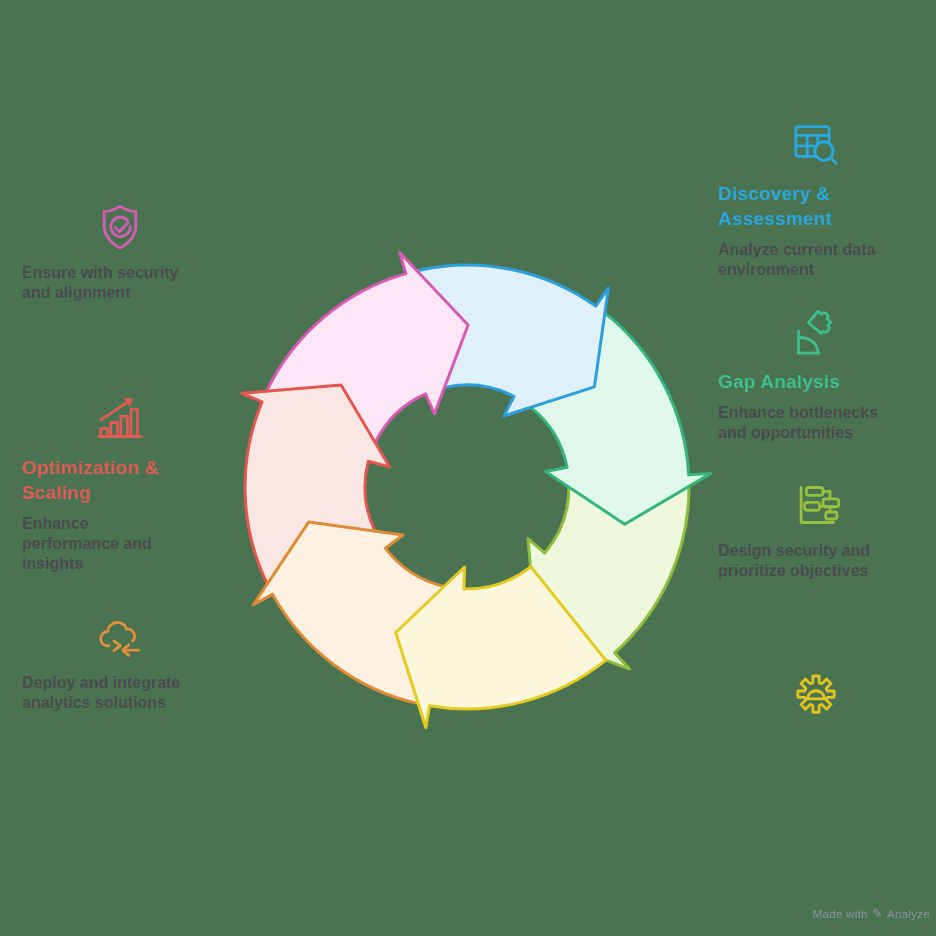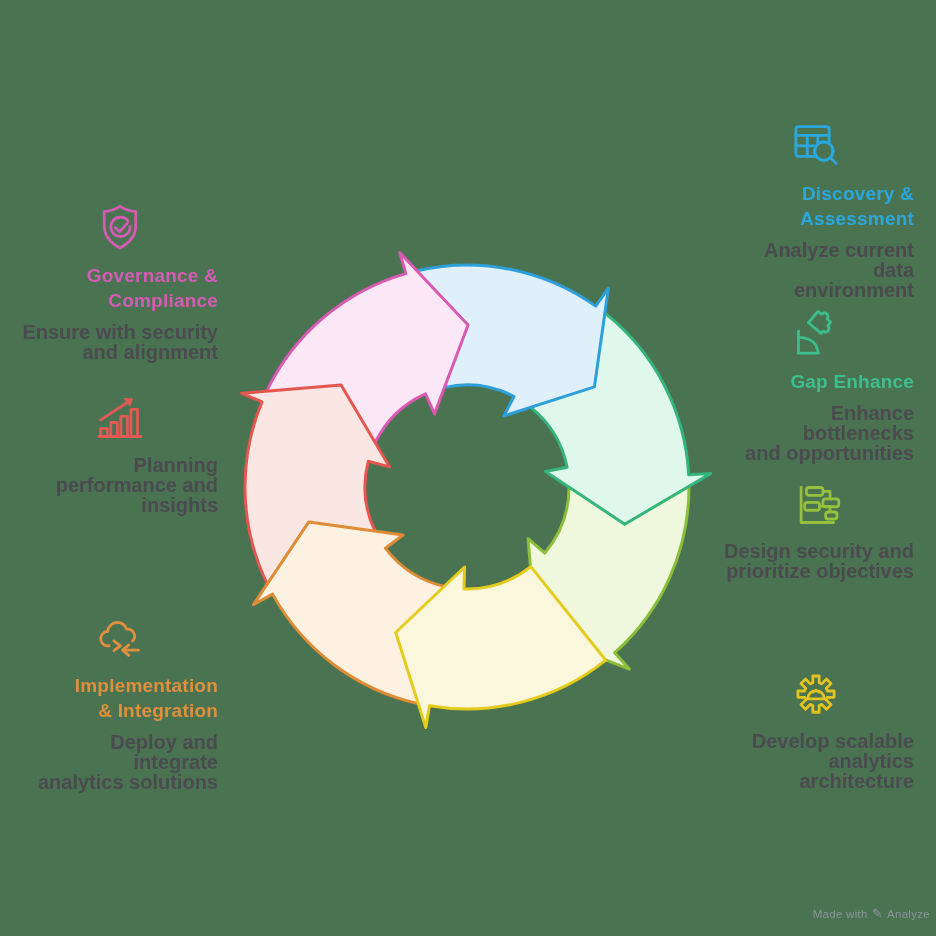--- a/index.html
+++ b/index.html
@@ -2,32 +2,32 @@
 <html><head>
 <meta charset="utf-8">
 <style>
   html,body{margin:0;padding:0;}
   body{
     width:936px;height:936px;position:relative;overflow:hidden;
     background:#4A7352;
     font-family:"Liberation Sans", sans-serif;
   }
   #cycle-svg{position:absolute;left:0;top:0;width:936px;height:936px;}
-  .stage{position:absolute;width:196px;text-align:right;}
+  .stage{position:absolute;width:196px;text-align:left;}
   .stage-icon{height:58px;display:flex;align-items:center;justify-content:center;margin-bottom:7px;color:var(--accent);}
   .stage-icon svg{width:56px;height:56px;}
   .stage-icon svg *{stroke:currentColor;fill:none;stroke-width:3.2;stroke-linecap:round;stroke-linejoin:round;}
   .stage-icon svg .bg-fill{fill:#4A7352;}
   .stage-icon svg .accent-fill{fill:currentColor;stroke:none;}
   .stage-title{
     margin:0 0 9px 0;font-size:19px;line-height:25px;font-weight:bold;
     color:var(--accent);white-space:pre-line;letter-spacing:.2px;
   }
   .stage-sub{
-    margin:0;font-size:20px;line-height:20px;font-weight:bold;
+    margin:0;font-size:16px;line-height:20px;font-weight:bold;
     color:#4B4B4F;white-space:pre-line;
   }
   .footer{
     position:absolute;right:6px;bottom:16px;font-size:11.5px;letter-spacing:.3px;
     color:#8B949C;display:flex;align-items:center;gap:4px;font-weight:normal;
   }
   .footer .pen{font-size:13px;line-height:1;}
 </style>
 </head>
 <body>
@@ -64,21 +64,21 @@
 <div class="stage" style="top: 304px; left: 718px; --accent: #3EBD8D;">
   <div class="stage-icon">
     <svg viewBox="0 0 64 64">
       <g transform="translate(40 16) rotate(40)">
         <path d="M-10 -3 h5.2 a4.2 4.2 0 1 1 8.4 0 H9 v5.2 a4.2 4.2 0 1 1 0 8.4 V14 H-10 Z"></path>
       </g>
       <path d="M12 30 v25"></path>
       <path d="M12 37 c9 0 16 3 20 9 l3 9 h-23"></path>
     </svg>
   </div>
-  <h3 class="stage-title">Gap Enhance</h3>
+  <h3 class="stage-title">Gap Analysis</h3>
   <p class="stage-sub">Enhance bottlenecks
 and opportunities</p>
 </div>
 
 <div class="stage" style="top: 476px; left: 718px; --accent: #96C03D;">
   <div class="stage-icon">
     <svg viewBox="0 0 64 64">
       <path d="M15 12 v40 h37"></path>
       <rect x="21" y="12" width="19" height="9" rx="3"></rect>
       <path d="M40 16.5 h8 v8.5"></path>
@@ -94,67 +94,62 @@
 
 <div class="stage" style="top: 666px; left: 718px; --accent: #E3C31D;">
   <div class="stage-icon">
     <svg viewBox="0 0 64 64">
       <path d="M 28.4 10.3 L 35.6 10.3 L 35.6 18.0 L 38.6 19.3 L 44.0 13.8 L 49.2 19.0 L 43.7 24.4 L 45.0 27.4 L 52.7 27.4 L 52.7 34.6 L 45.0 34.6 L 43.7 37.6 L 49.2 43.0 L 44.0 48.2 L 38.6 42.7 L 35.6 44.0 L 35.6 51.7 L 28.4 51.7 L 28.4 44.0 L 25.4 42.7 L 20.0 48.2 L 14.8 43.0 L 20.3 37.6 L 19.0 34.6 L 11.3 34.6 L 11.3 27.4 L 19.0 27.4 L 20.3 24.4 L 14.8 19.0 L 20.0 13.8 L 25.4 19.3 L 28.4 18.0 Z"></path>
       <path d="M22.5 36.5 a9.5 9.5 0 0 1 19 0"></path>
       <path d="M19.5 36.5 h25"></path>
       <path d="M29 28.5 q3 -3 6 0"></path>
     </svg>
   </div>
-  <p class="stage-sub">Develop scalable
-analytics
-architecture</p>
 </div>
 
 <div class="stage" style="top: 198px; left: 22px; --accent: #D65BB5;">
   <div class="stage-icon">
     <svg viewBox="0 0 64 64">
       <path d="M32 8.5 C37.5 12 44.5 14 50 14.5 V31 c0 12.5 -8.5 19.5 -18 25 -9.5 -5.5 -18 -12.5 -18 -25 V14.5 C19.5 14 26.5 12 32 8.5 Z"></path>
       <path d="M40.8 24.5 a11 11 0 1 0 2.8 7.2"></path>
       <path d="M26.5 32.5 l5 5 L41 27"></path>
     </svg>
   </div>
-  <h3 class="stage-title">Governance &amp;
-Compliance</h3>
   <p class="stage-sub">Ensure with security
 and alignment</p>
 </div>
 
 <div class="stage" style="top: 390px; left: 22px; --accent: #E25A54;">
   <div class="stage-icon">
     <svg viewBox="0 0 64 64">
       <path d="M8 52 h48"></path>
       <rect x="10" y="43" width="7.5" height="9"></rect>
       <rect x="21.5" y="36" width="7.5" height="16"></rect>
       <rect x="33" y="29" width="7.5" height="23"></rect>
       <rect x="44.5" y="21" width="7.5" height="31"></rect>
       <path d="M10 33 L42 12"></path>
       <path class="accent-fill" d="M36 8 L47 8.5 L43.5 18 Z"></path>
     </svg>
   </div>
-  <p class="stage-sub">Planning
+  <h3 class="stage-title">Optimization &amp;
+Scaling</h3>
+  <p class="stage-sub">Enhance
 performance and
 insights</p>
 </div>
 
 <div class="stage" style="top: 608px; left: 22px; --accent: #E0903C;">
   <div class="stage-icon">
     <svg viewBox="0 0 64 64">
       <path d="M19.5 42 a8.3 8.3 0 1 1 -1.6 -16.5 a11.2 11.2 0 0 1 21.8 -2.4 a8 8 0 0 1 6.6 13.6"></path>
       <path d="M25 36.5 L32.5 42 L25 47.5"></path>
       <path d="M53 47 H36"></path>
       <path d="M42 41 L35 47 L42 53"></path>
     </svg>
   </div>
-  <h3 class="stage-title">Implementation
-&amp; Integration</h3>
   <p class="stage-sub">Deploy and integrate
 analytics solutions</p>
 </div>
 
 <div class="footer">
   <span>Made with</span>
   <span class="pen">✎</span>
   <span>Analyze</span>
 </div>
 

